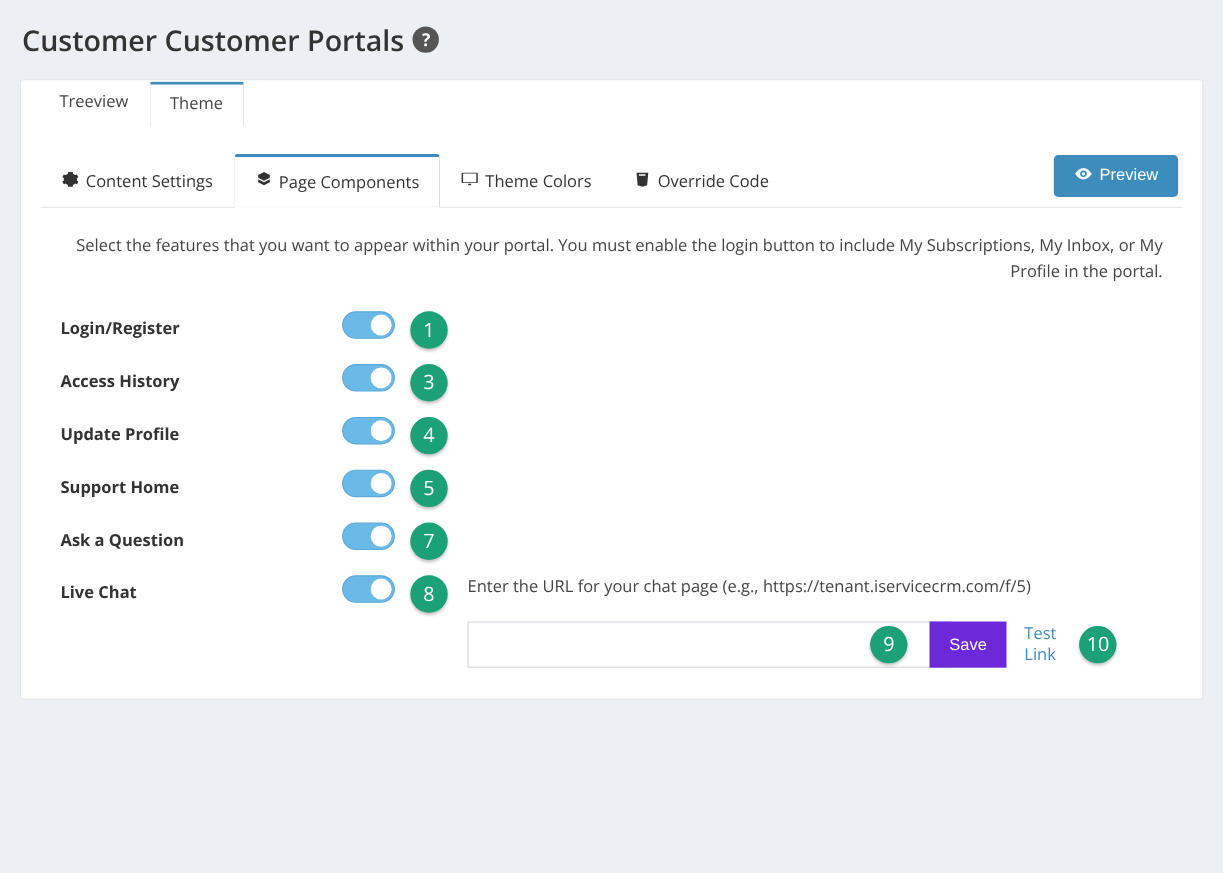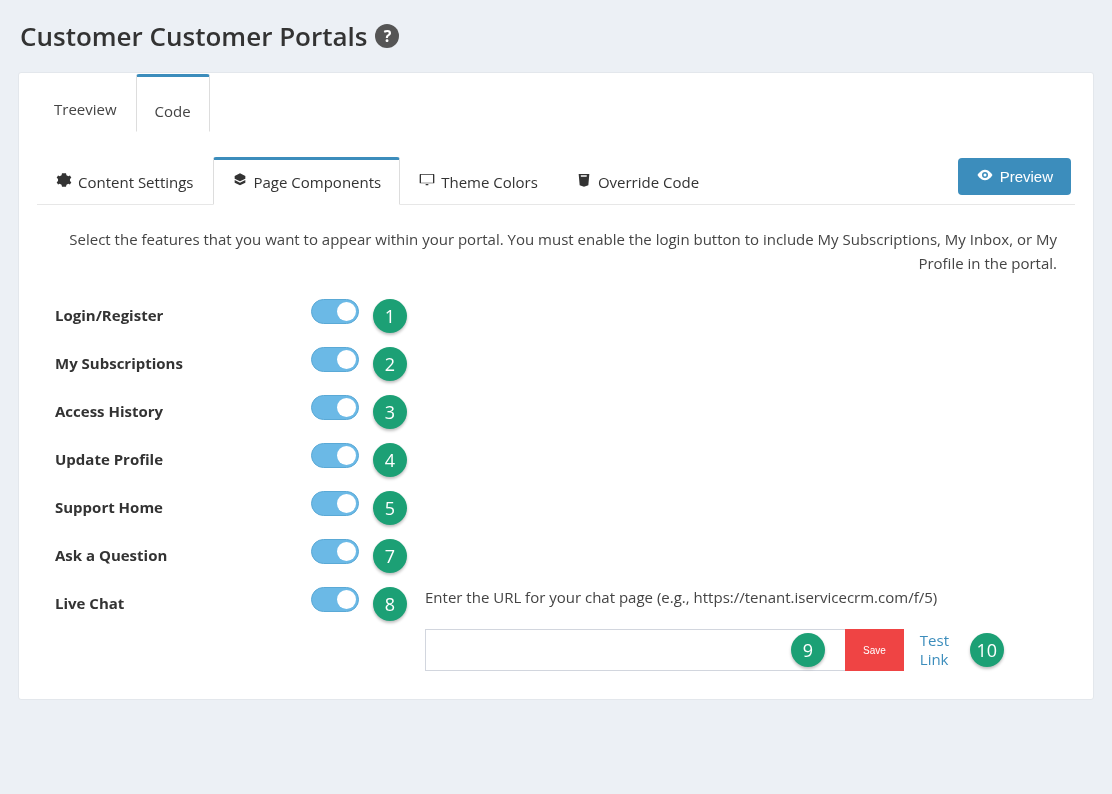--- a/index.html
+++ b/index.html
@@ -38,21 +38,21 @@
     border: 1px solid #e3e7ec;
     border-radius: 3px;
     padding: 0 0 28px 0;
   }
   .outer-tabs {
     display: flex;
     padding: 0 0 0 16px;
     border-bottom: 1px solid transparent;
   }
   .outer-tab {
-    padding: 24px 18px 10px;
+    padding: 7px 18px 10px;
     color: #444;
     cursor: pointer;
     border: 1px solid transparent;
     border-bottom: none;
     background: #fff;
     position: relative;
     top: 1px;
   }
   .outer-tab.active {
     border: 1px solid #ddd;
@@ -167,25 +167,25 @@
   .url-input {
     height: 42px;
     border: 1px solid #d2d6de;
     padding: 0 10px;
     font-size: 15px;
     width: 438px;
     background: #fff;
   }
   .save-btn {
     height: 42px;
-    background: #ef4444;
+    background: #6d28d9;
     color: #fff;
     border: none;
     padding: 0 18px;
-    font-size: 10px;
+    font-size: 15px;
     cursor: pointer;
   }
   .test-link {
     color: #3c8dbc;
     margin-left: 16px;
     text-decoration: none;
     cursor: pointer;
     line-height: 1.3;
     width: 40px;
   }
@@ -207,21 +207,21 @@
   <span class="help-circle">?</span>
 </h1>
 
 <div class="card">
 
   <div class="outer-tabs">
     <div class="outer-tab">
       <span>Treeview</span>
     </div>
     <div class="outer-tab active">
-      <span>Code</span>
+      <span>Theme</span>
     </div>
   </div>
 
   <div class="inner-area">
 
     <div class="inner-tab-row">
       <div class="inner-tab">
         <span class="icon">
           <svg class="ico" viewBox="0 0 24 24">
               <path d="M12 8a4 4 0 100 8 4 4 0 000-8zm9 4a8.9 8.9 0 00-.14-1.6l2.1-1.64-2-3.46-2.48 1a9 9 0 00-2.77-1.6L15 2h-6l-.7 2.7a9 9 0 00-2.78 1.6l-2.48-1-2 3.46 2.1 1.64A9 9 0 003 12c0 .55.05 1.08.14 1.6l-2.1 1.64 2 3.46 2.48-1a9 9 0 002.77 1.6L9 22h6l.7-2.7a9 9 0 002.78-1.6l2.48 1 2-3.46-2.1-1.64c.09-.52.14-1.05.14-1.6z"></path>
@@ -269,27 +269,20 @@
     <div class="components">
 
       <div class="comp-row">
         <div class="comp-label">Login/Register</div>
         <div class="toggle">
             <div class="knob"></div>
           </div>
         <div class="badge">1</div>
       </div>
 
-      <div class="comp-row">
-        <div class="comp-label">My Subscriptions</div>
-        <div class="toggle">
-            <div class="knob"></div>
-          </div>
-        <div class="badge">2</div>
-      </div>
 
       <div class="comp-row">
         <div class="comp-label">Access History</div>
         <div class="toggle">
             <div class="knob"></div>
           </div>
         <div class="badge">3</div>
       </div>
 
       <div class="comp-row">

